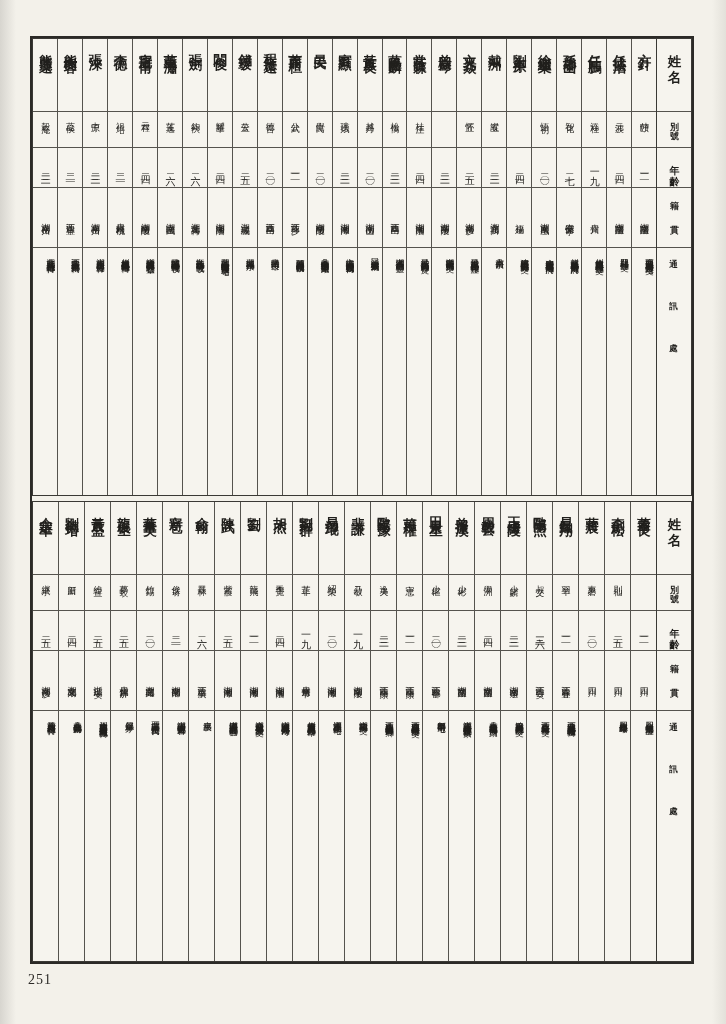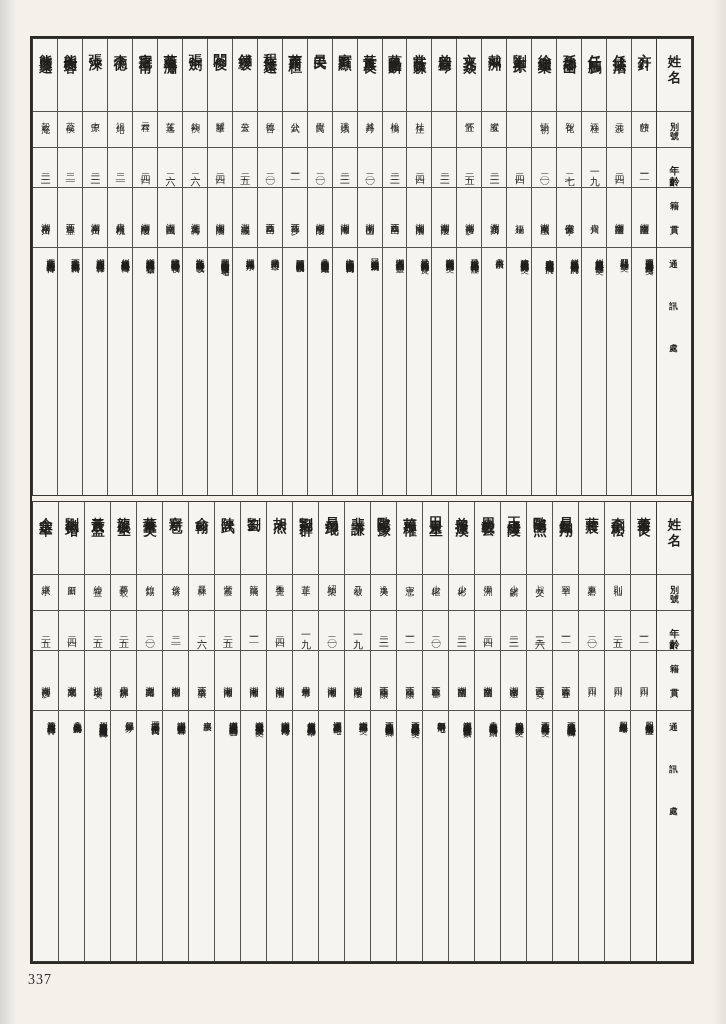--- a/index.html
+++ b/index.html
@@ -434,14 +434,14 @@
         <div class="col">
     <div class="cell r-name">余定華</div>
     <div class="cell r-alias">継承</div>
     <div class="cell r-age">二五</div>
     <div class="cell r-origin">湖南長沙</div>
     <div class="cell r-addr">長沙大西門外鎮泰祥行轉</div>
   </div>
       </div>
 
   </div>
-  <div class="pagenum">337</div>
+  <div class="pagenum">251</div>
 </div>
 
 </body></html>

